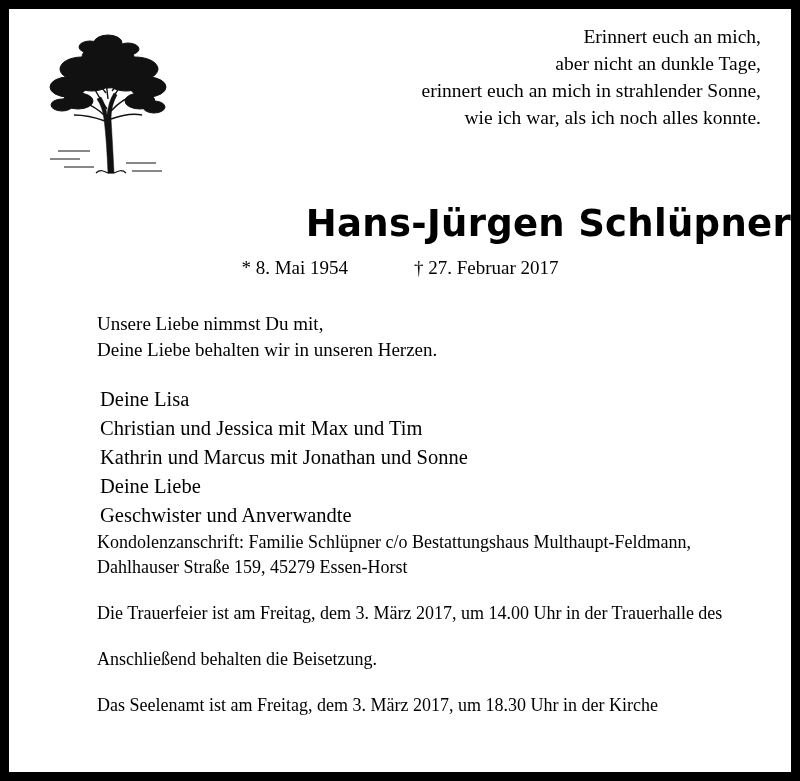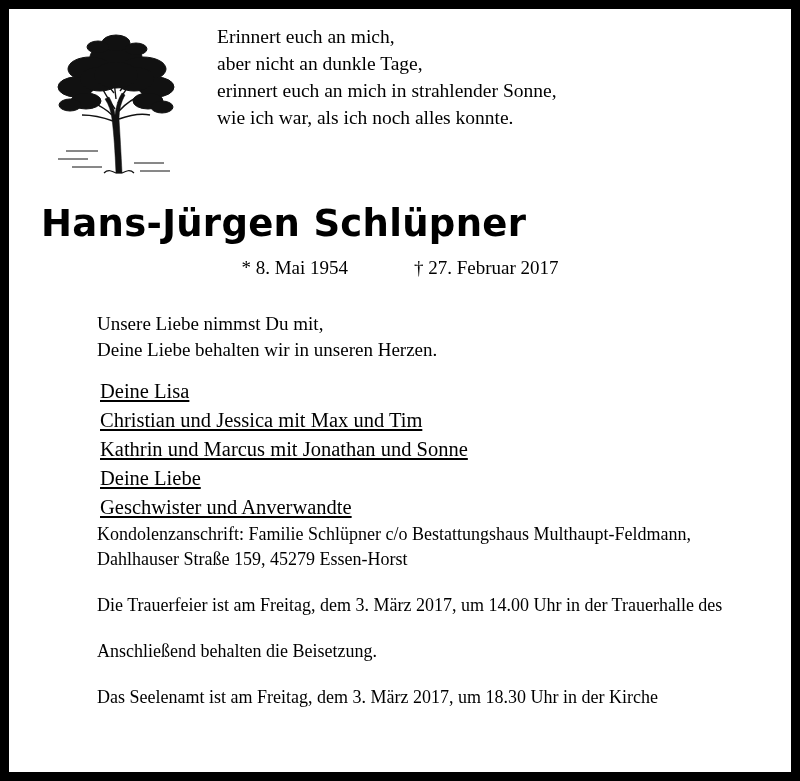--- a/index.html
+++ b/index.html
@@ -27,21 +27,22 @@
     background: #ffffff;
     position: relative;
     overflow: hidden;
   }
 
   
   .top {
     display: flex;
     flex-direction: row;
     align-items: flex-start;
-    padding: 6px 0 0 8px;
+    padding: 6px 0 0 0;
+    text-align: right;
   }
   .tree-wrap {
     width: 200px;
     flex: 0 0 200px;
     display: flex;
     justify-content: center;
     padding-top: 8px;
   }
   .verse {
     flex: 1 1 auto;
@@ -49,21 +50,21 @@
     padding-right: 30px;
   }
   .verse-line {
     font-size: 19.5px;
     line-height: 27px;
     white-space: nowrap;
   }
 
   
   .name {
-    text-align: left;
+    text-align: right;
     font-family: "DejaVu Sans", sans-serif;
     font-weight: bold;
     font-size: 37px;
     letter-spacing: 0.3px;
     margin-top: 14px;
     margin-left: 32px;
   }
   .dates {
     display: flex;
     justify-content: center;
@@ -75,23 +76,22 @@
   
   .body {
     padding: 0 0 0 88px;
   }
   .intro {
     margin-top: 32px;
     font-size: 19px;
     line-height: 26px;
   }
   .family {
-    margin-top: 14px;
+    margin-top: 22px;
     padding-left: 3px;
-    text-decoration: underline;
   }
   .family-line {
     font-size: 20.5px;
     line-height: 29px;
   }
   .kondolenz {
     font-size: 18px;
     line-height: 25px;
   }
   .para {

